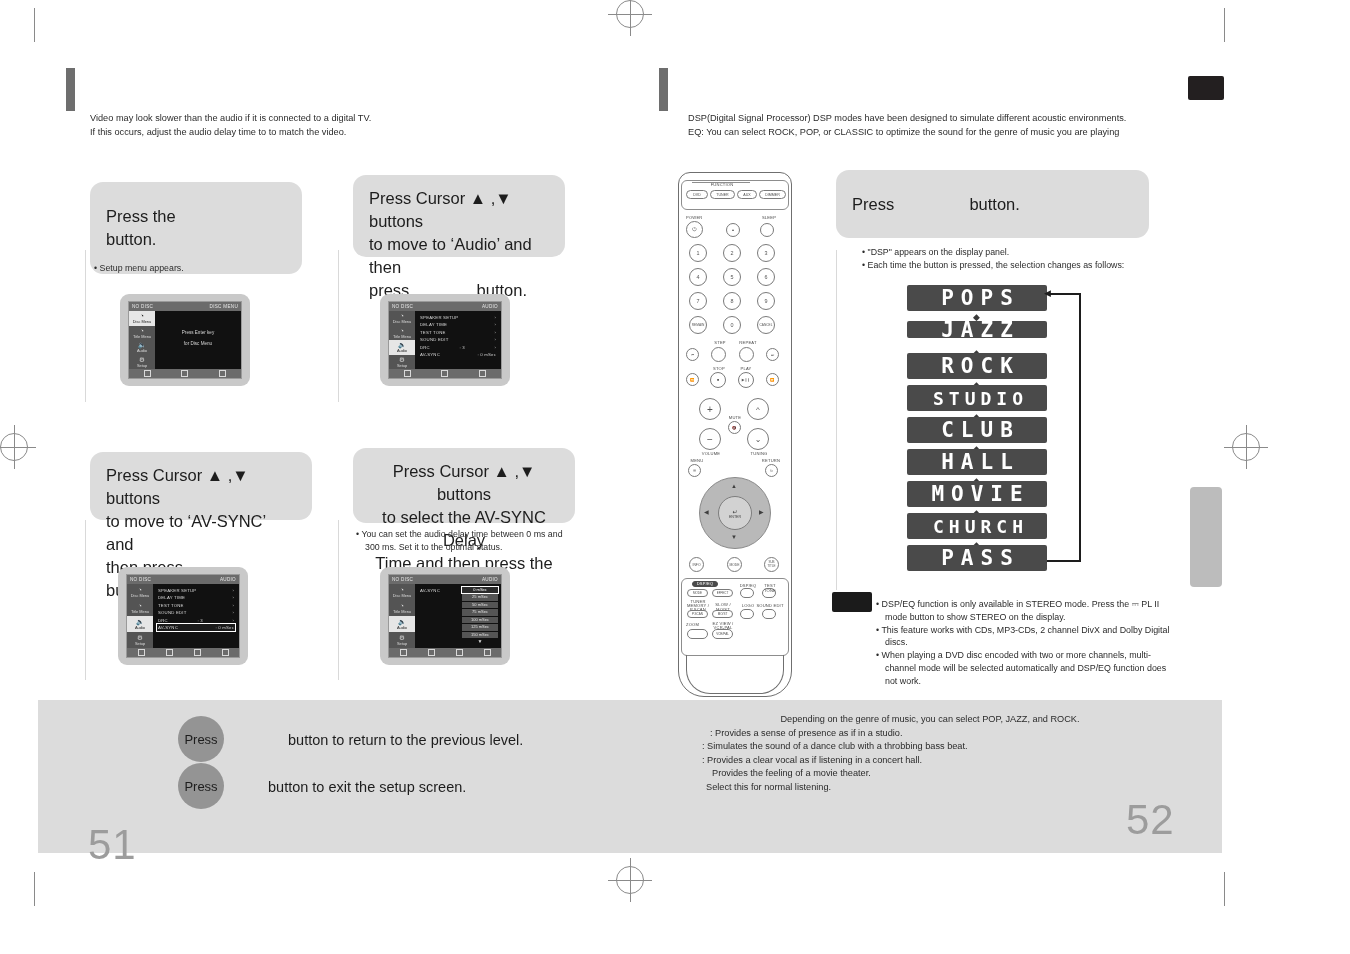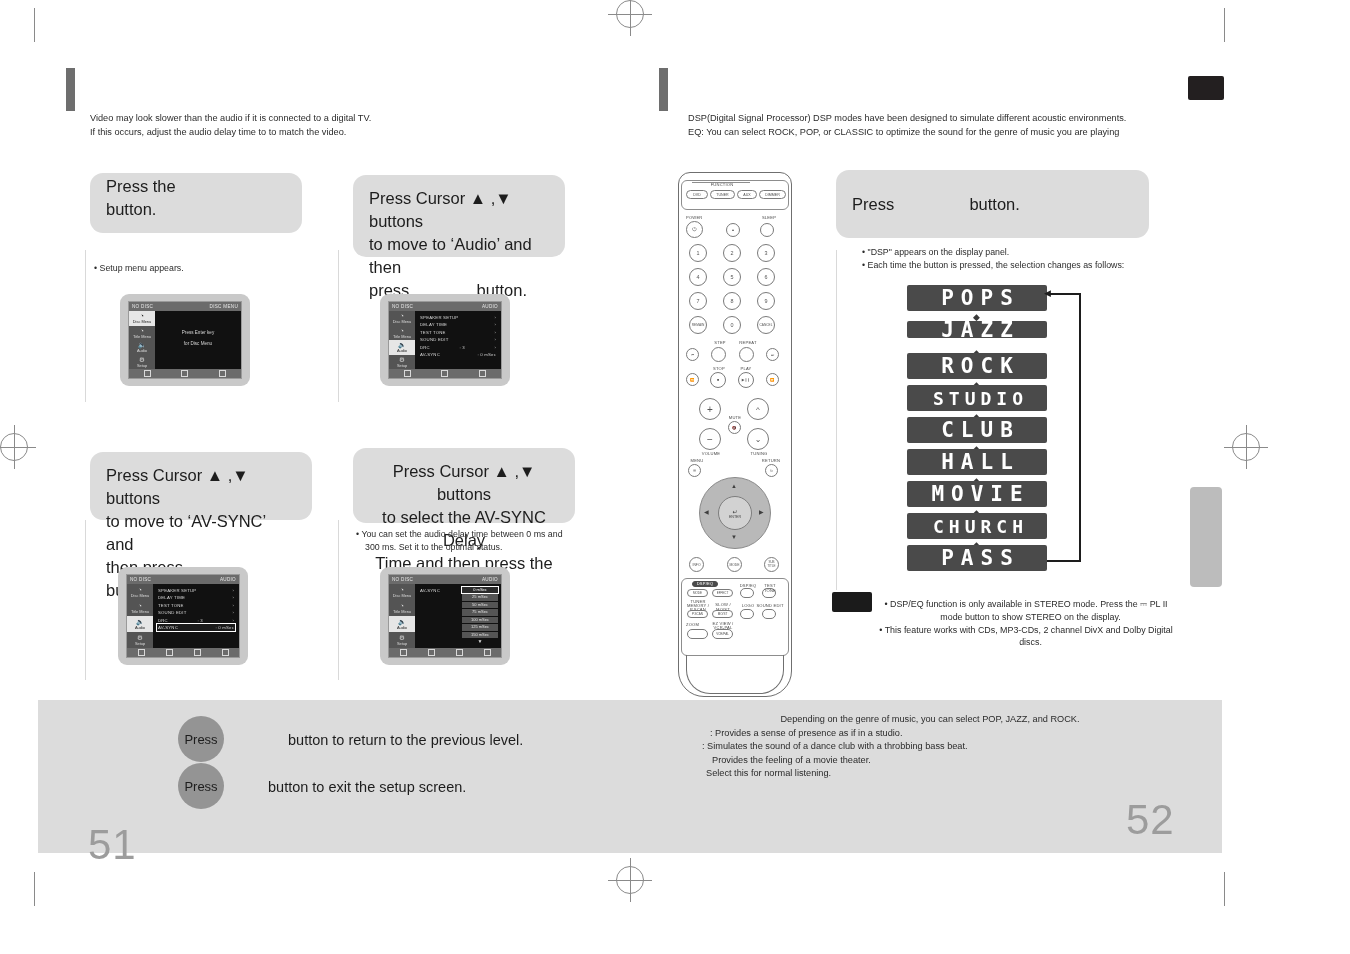--- a/index.html
+++ b/index.html
@@ -89,21 +89,21 @@
   .lcd{position:absolute;background:#4a4a4a;border-radius:2px;color:#ffffff;
        font-family:"DejaVu Sans Mono","Liberation Mono",monospace;
        font-size:21px;letter-spacing:7px;text-align:center;font-weight:bold;
        display:flex;align-items:center;justify-content:center;text-indent:7px;}
   .dia{position:absolute;color:#3a3a3a;font-size:9px;line-height:9px;}
   .loopline{position:absolute;border:2px solid #1d1d1d;border-left:none;}
 
   
   .noticebox{position:absolute;background:#1b1b1b;border-radius:2px;}
   .notice{position:absolute;font-size:8.9px;line-height:12.8px;color:#2b2b2b;}
-  .notice .b{display:block;padding-left:9px;text-indent:-9px;text-align:center;}
+  .notice .b{display:block;padding-left:9px;text-indent:-9px;}
 
   
   .panel{position:absolute;left:38px;top:700px;width:1184px;height:153px;background:#dcdcdc;}
   .pbtn{position:absolute;width:46px;height:46px;border-radius:50%;background:#949494;
         display:flex;align-items:center;justify-content:center;font-size:13px;color:#1d1d1d;}
   .ptext{position:absolute;font-size:14.5px;color:#1d1d1d;line-height:20px;}
   .pgnum{position:absolute;font-size:42px;color:#9c9c9c;letter-spacing:1px;}
   .desc{position:absolute;font-size:9.2px;line-height:13.6px;color:#2b2b2b;}
 </style>
 </head>
@@ -129,21 +129,21 @@
     <div>Video may look slower than the audio if it is connected to a digital TV.</div>
     <div>If this occurs, adjust the audio delay time to to match the video.</div>
   </div>
 
   <div class="vrule" style="left:85px;top:250px;height:152px;"></div>
   <div class="vrule" style="left:338px;top:250px;height:152px;"></div>
   <div class="vrule" style="left:85px;top:520px;height:160px;"></div>
   <div class="vrule" style="left:338px;top:520px;height:160px;"></div>
   <div class="vrule" style="left:836px;top:250px;height:340px;"></div>
 
-  <div class="bubble" style="left:90px;top:173px;width:212px;height:60px;display:flex;align-items:flex-end;">
+  <div class="bubble" style="left:90px;top:182px;width:212px;height:92px;display:flex;align-items:center;">
     <div style="width:100%;">
       <span>Press the</span>
       <span class="gap" style="width:58px;"></span>
       <span>button.</span>
     </div>
   </div>
   <div class="note" style="left:94px;top:262px;width:200px;">
     <span class="b">• <span>Setup menu appears.</span></span>
   </div>
 
@@ -546,33 +546,35 @@
   <div class="dia" style="left:973px;top:541px;">◆</div>
   <div class="lcd" style="left:907px;top:545px;width:140px;height:26px;">PASS</div>
 
   <div class="loopline" style="left:1047px;top:293px;width:32px;height:265px;"></div>
   <div style="position:absolute;left:1044px;top:288px;color:#1d1d1d;font-size:9px;">◀</div>
 
   <div class="noticebox" style="left:832px;top:592px;width:40px;height:20px;"></div>
   <div class="notice" style="left:876px;top:598px;width:300px;">
     <span class="b">• <span>DSP/EQ function is only available in STEREO mode. Press the ⎓ PL II mode button to show STEREO on the display.</span></span>
     <span class="b">• <span>This feature works with CDs, MP3-CDs, 2 channel DivX and Dolby Digital discs.</span></span>
+    <span class="b">• <span>When playing a DVD disc encoded with two or more channels, multi-channel mode will be selected automatically and DSP/EQ function does not work.</span></span>
   </div>
 
   <div class="panel"></div>
 
   <div class="pbtn" style="left:178px;top:716px;">Press</div>
   <div class="ptext" style="left:288px;top:730px;width:330px;">button to return to the previous level.</div>
   <div class="pbtn" style="left:178px;top:763px;">Press</div>
   <div class="ptext" style="left:268px;top:777px;width:330px;">button to exit the setup screen.</div>
 
   <div class="desc" style="left:700px;top:713px;width:460px;">
     <div style="text-align:center;">Depending on the genre of music, you can select POP, JAZZ, and ROCK.</div>
     <div style="padding-left:10px;">: Provides a sense of presence as if in a studio.</div>
     <div style="padding-left:2px;">: Simulates the sound of a dance club with a throbbing bass beat.</div>
+    <div style="padding-left:2px;">: Provides a clear vocal as if listening in a concert hall.</div>
     <div style="padding-left:12px;">Provides the feeling of a movie theater.</div>
     <div style="padding-left:6px;">Select this for normal listening.</div>
   </div>
 
   <div class="pgnum" style="left:88px;top:796px;margin-top:25px;">51</div>
   <div class="pgnum" style="left:1126px;top:796px;">52</div>
 
 </div>
 
 </body></html>

